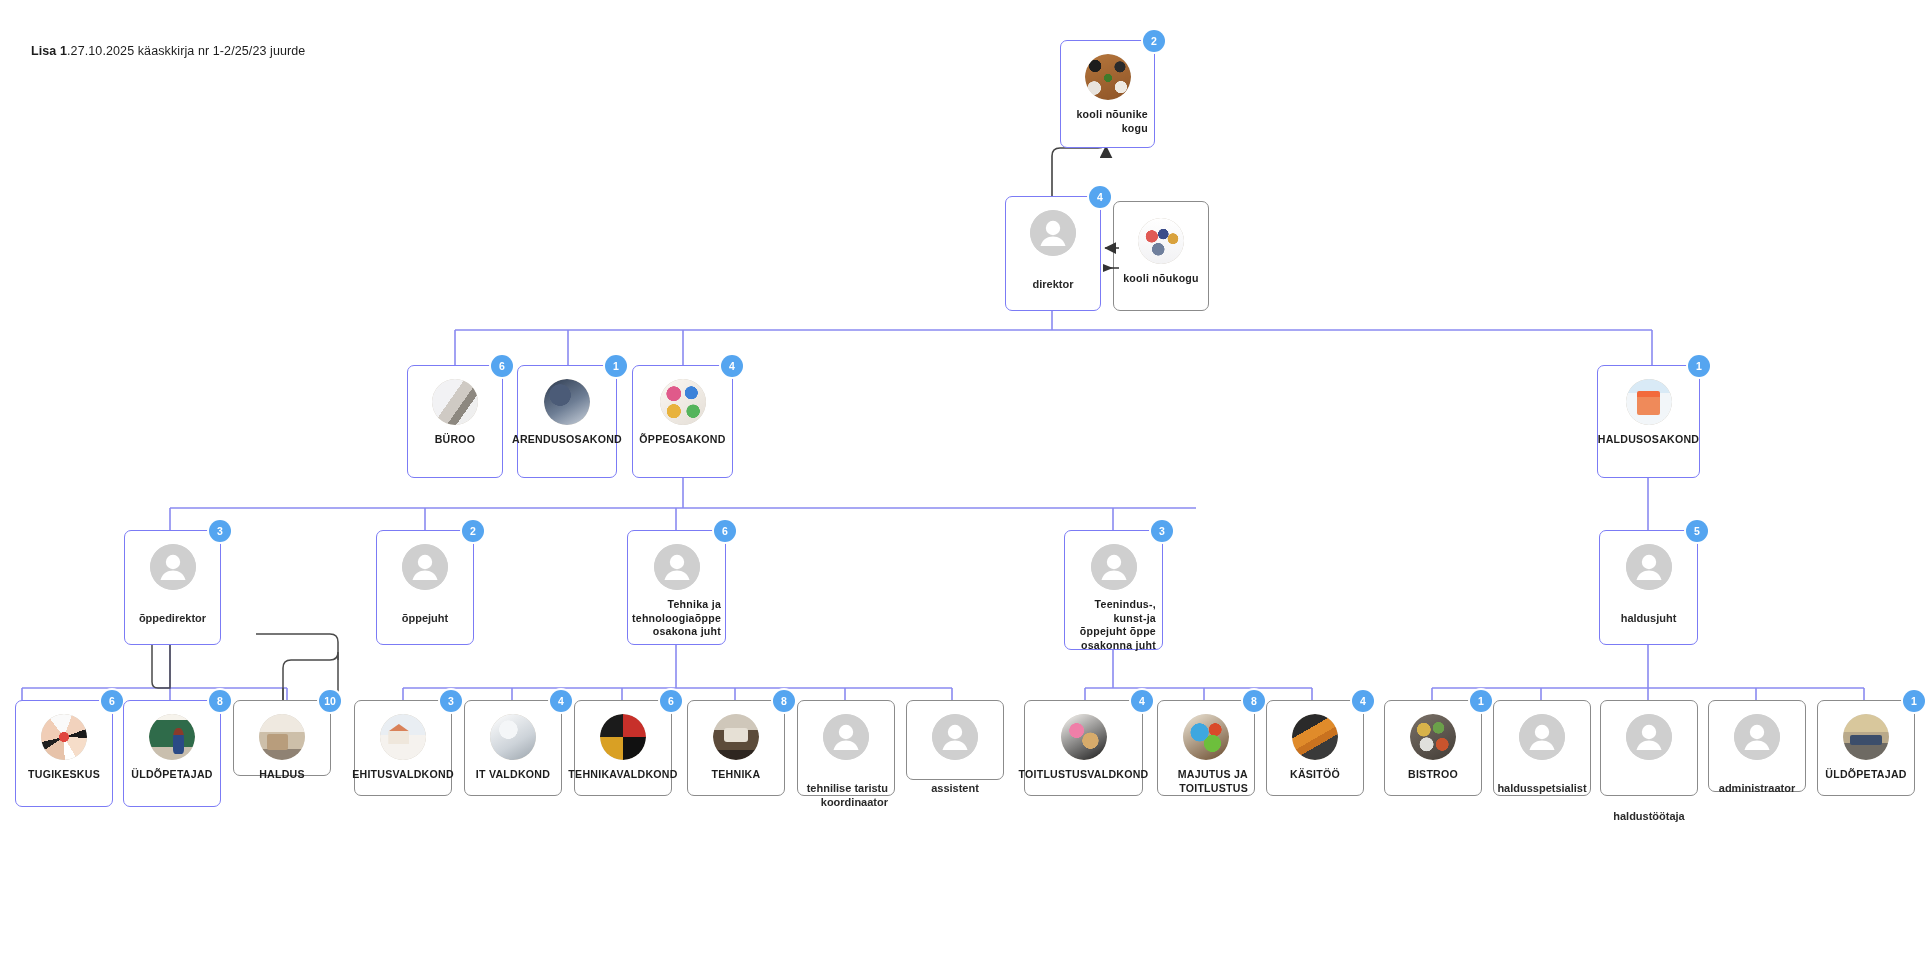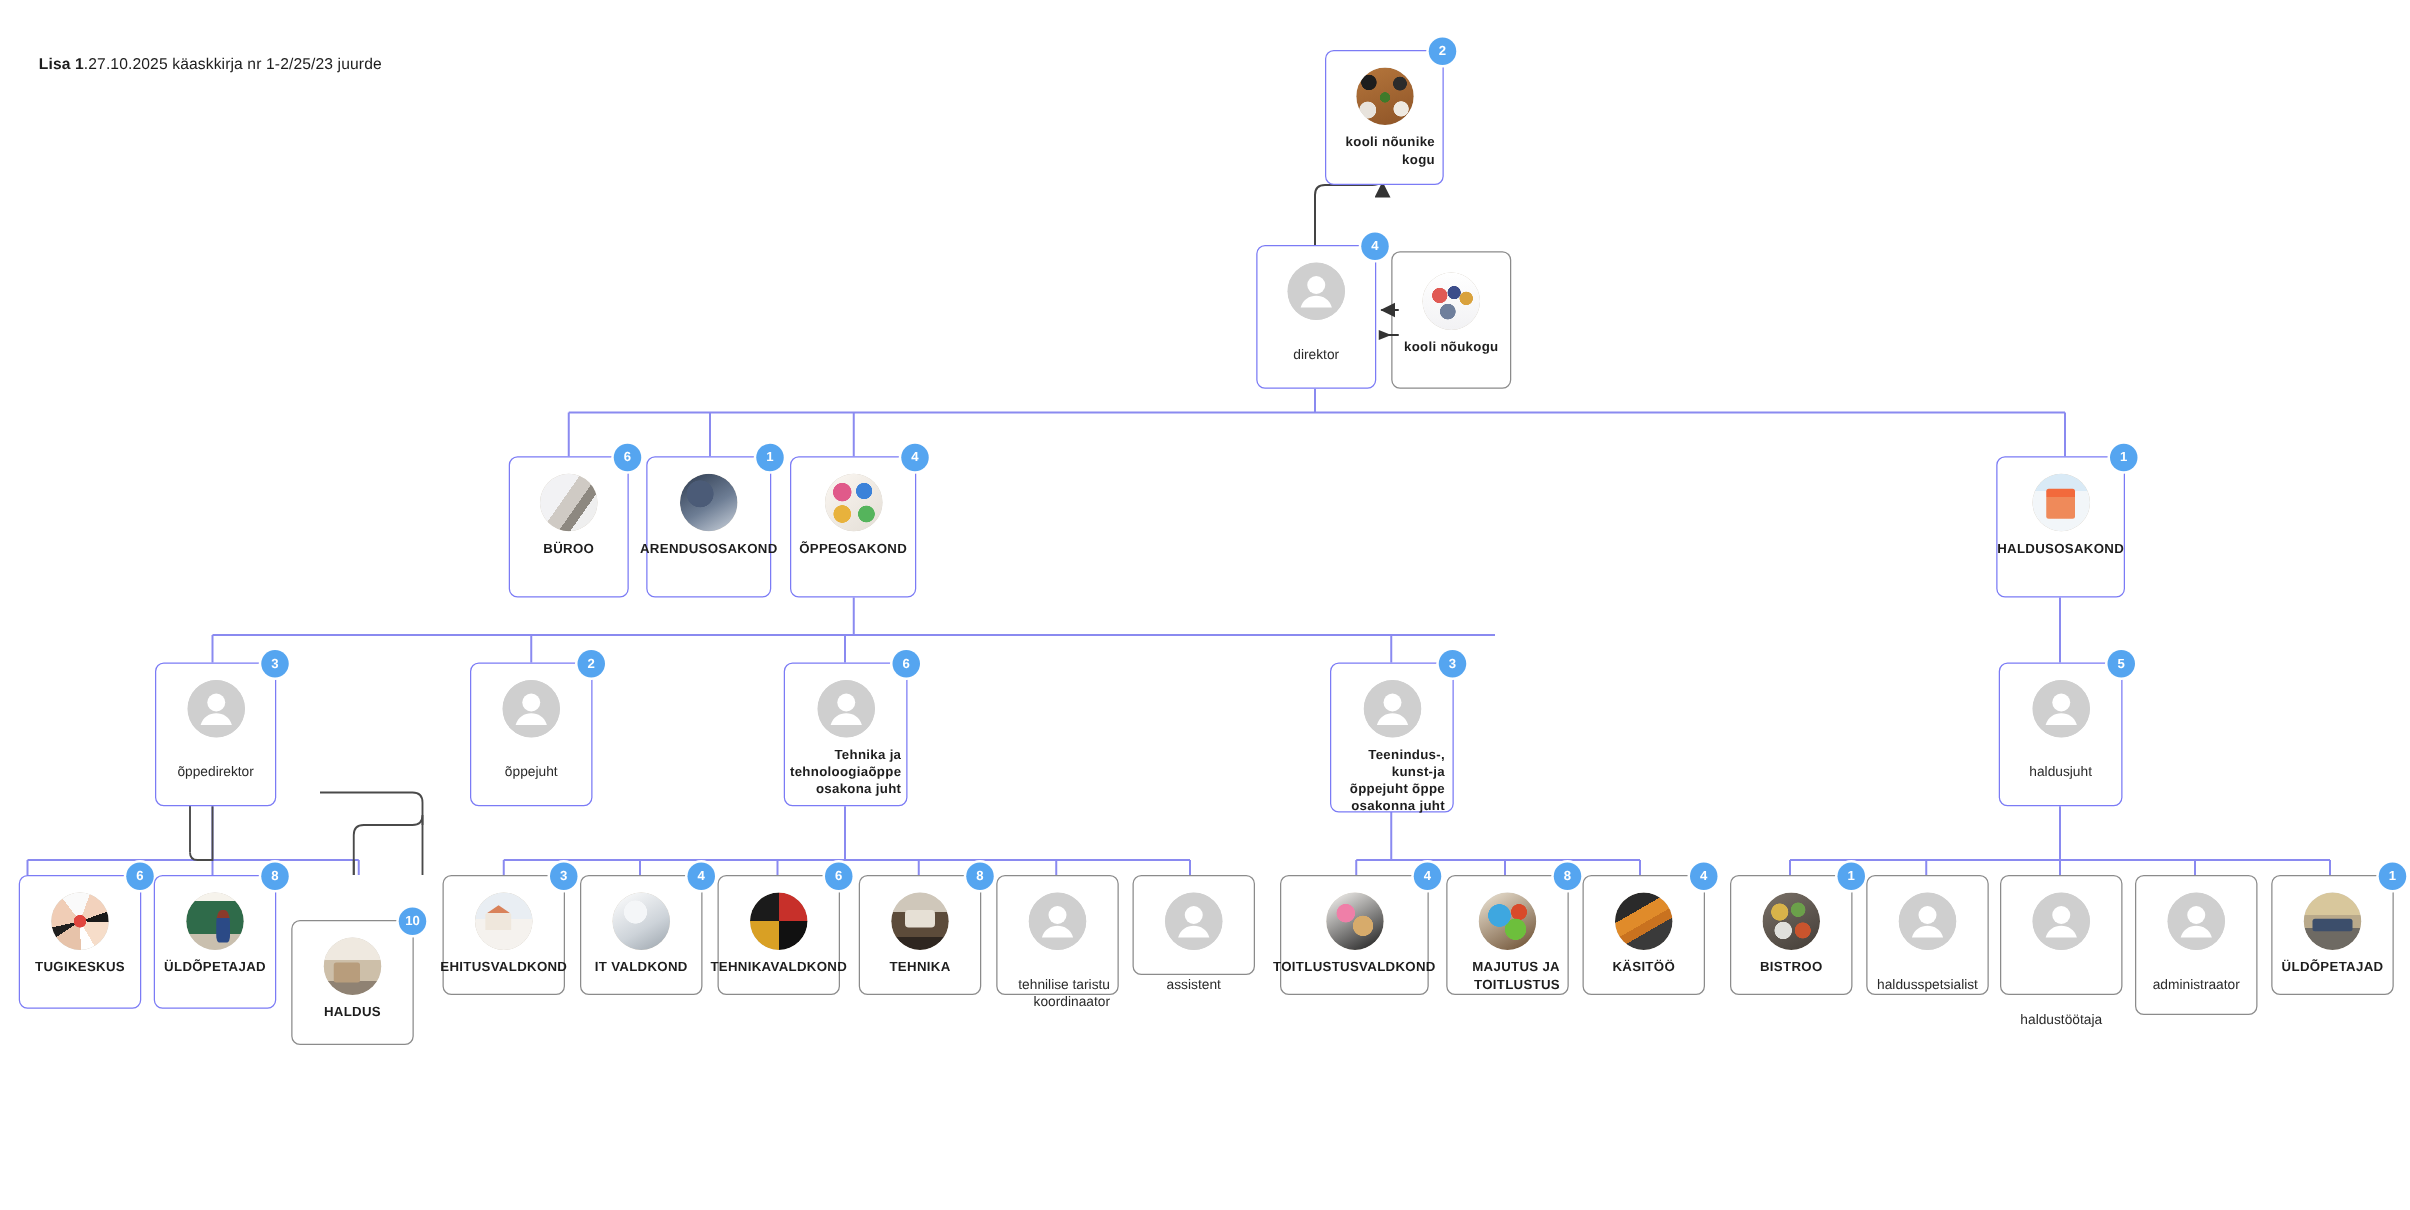--- a/index.html
+++ b/index.html
@@ -50,21 +50,21 @@
   .node .lbl{
     margin-top:8px;
     padding:0 6px;
     font-size:10.5px;
     line-height:1.28;
     text-align:right;
     color:#1d1d1d;
     word-wrap:break-word;
   }
   .node .lbl.strong{font-weight:bold;font-size:10.6px;letter-spacing:.25px;}
-  .node .lbl.plain{font-weight:normal;font-size:11px;color:#2a2a2a;margin-top:21px;}
+  .node .lbl.plain{font-weight:bold;font-size:11px;color:#2a2a2a;margin-top:21px;}
 
   .badge{
     position:absolute;
     top:-11px;right:-11px;
     width:22px;height:22px;
     border-radius:50%;
     background:#55a5f0;
     color:#fff;
     font-size:10.5px;
     font-weight:bold;
@@ -374,21 +374,21 @@
   </div>
 
   <div class="node accent" style="left:123px;top:700px;width:98px;height:107px;">
     <div class="badge">8</div>
     <div class="av photo">
         <div class="ph ph-teacher"></div>
       </div>
     <div class="lbl strong">ÜLDÕPETAJAD</div>
   </div>
 
-  <div class="node" style="left:233px;top:736px;width:98px;height:100px;">
+  <div class="node" style="left:233px;top:700px;width:98px;height:76px;">
     <div class="badge">10</div>
     <div class="av photo">
         <div class="ph ph-room"></div>
       </div>
     <div class="lbl strong">HALDUS</div>
   </div>
 
   <div class="node" style="left:354px;top:700px;width:98px;height:96px;">
     <div class="badge">3</div>
     <div class="av photo">
@@ -490,21 +490,21 @@
     <div class="av">
       <svg width="46" height="46" viewBox="0 0 46 46">
           <circle cx="23" cy="23" r="23" fill="#cfcfcf"></circle>
           <circle cx="23" cy="18" r="7.2" fill="#fff"></circle>
           <path d="M10.5 36c1.8-6.4 7-9.4 12.5-9.4S33.7 29.6 35.5 36z" fill="#fff"></path>
         </svg>
     </div>
     <div class="lbl plain">haldustöötaja</div>
   </div>
 
-  <div class="node" style="left:1708px;top:700px;width:98px;height:112px;">
+  <div class="node" style="left:1708px;top:700px;width:98px;height:92px;">
     <div class="av">
       <svg width="46" height="46" viewBox="0 0 46 46">
           <circle cx="23" cy="23" r="23" fill="#cfcfcf"></circle>
           <circle cx="23" cy="18" r="7.2" fill="#fff"></circle>
           <path d="M10.5 36c1.8-6.4 7-9.4 12.5-9.4S33.7 29.6 35.5 36z" fill="#fff"></path>
         </svg>
     </div>
     <div class="lbl plain">administraator</div>
   </div>
 

